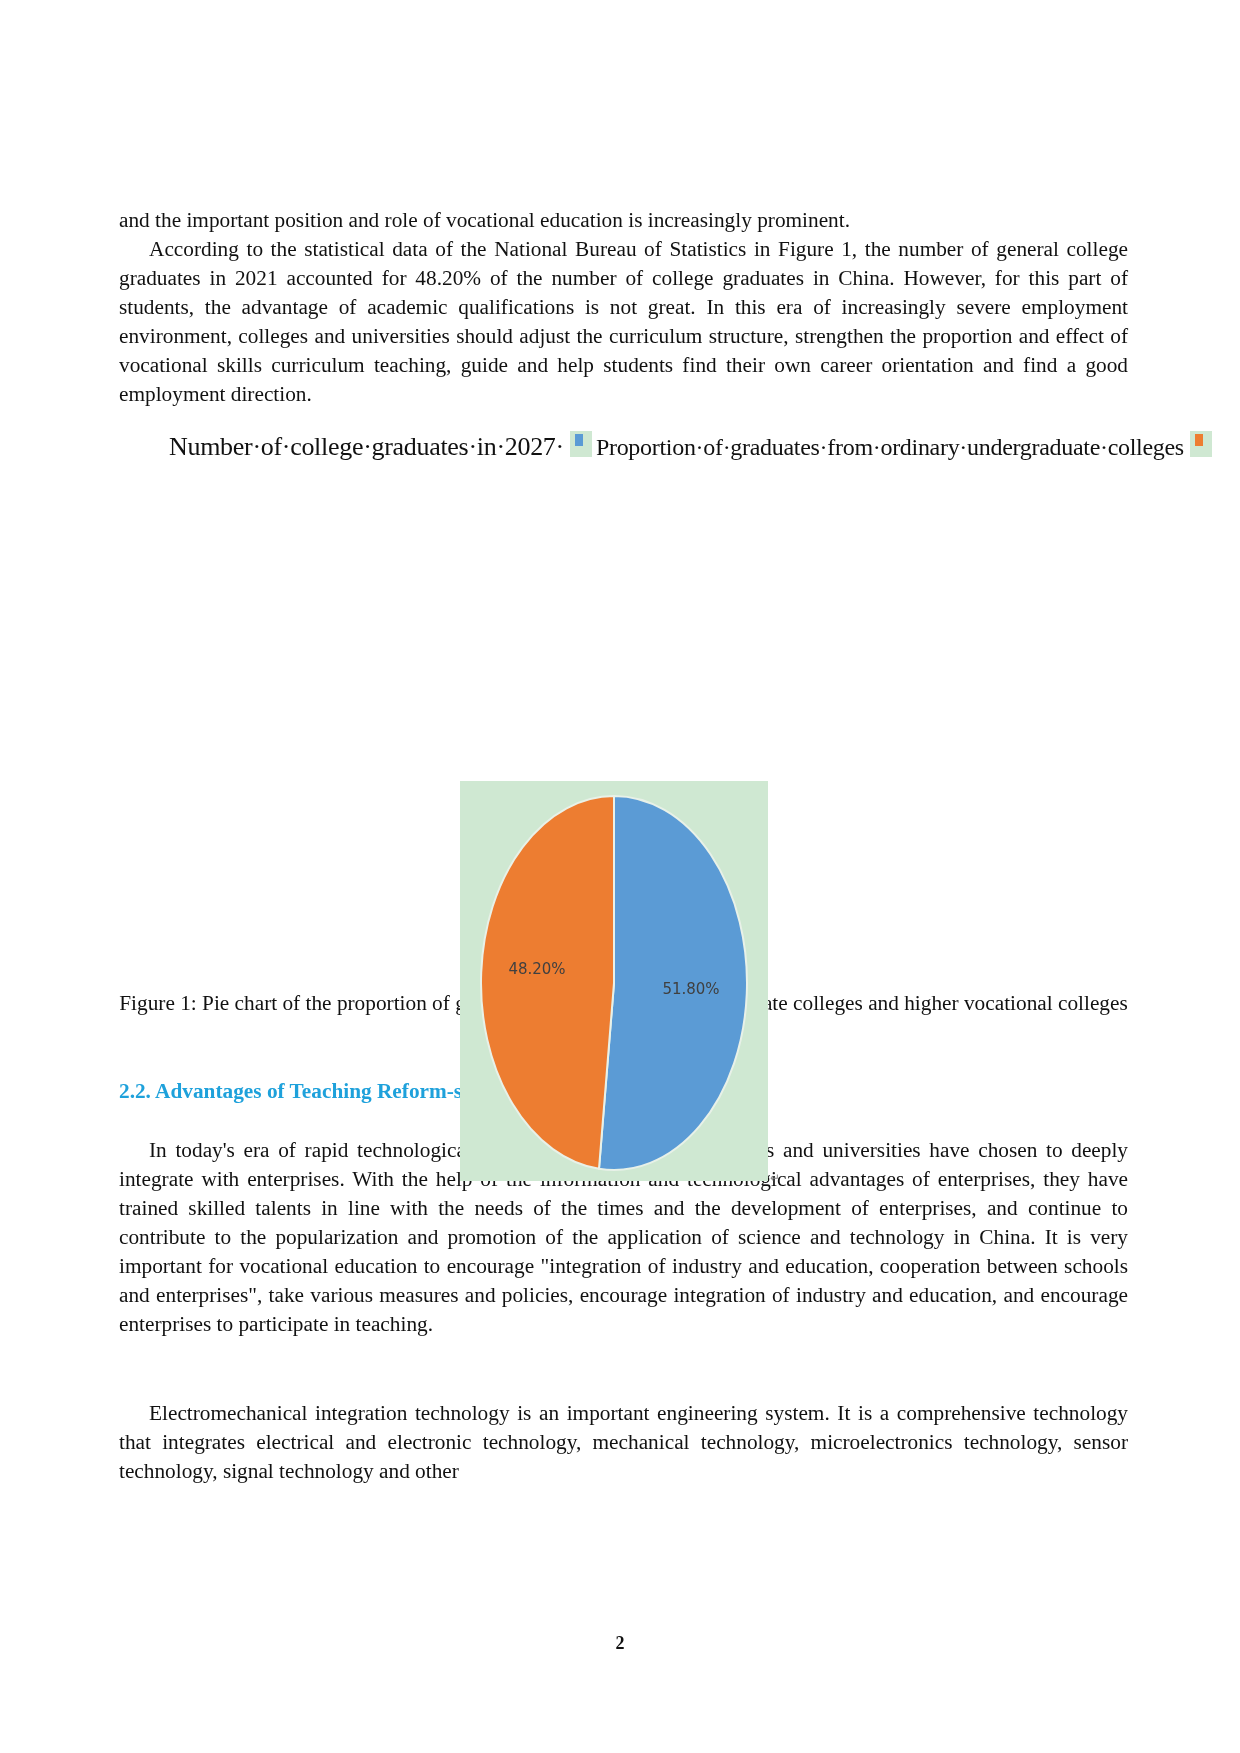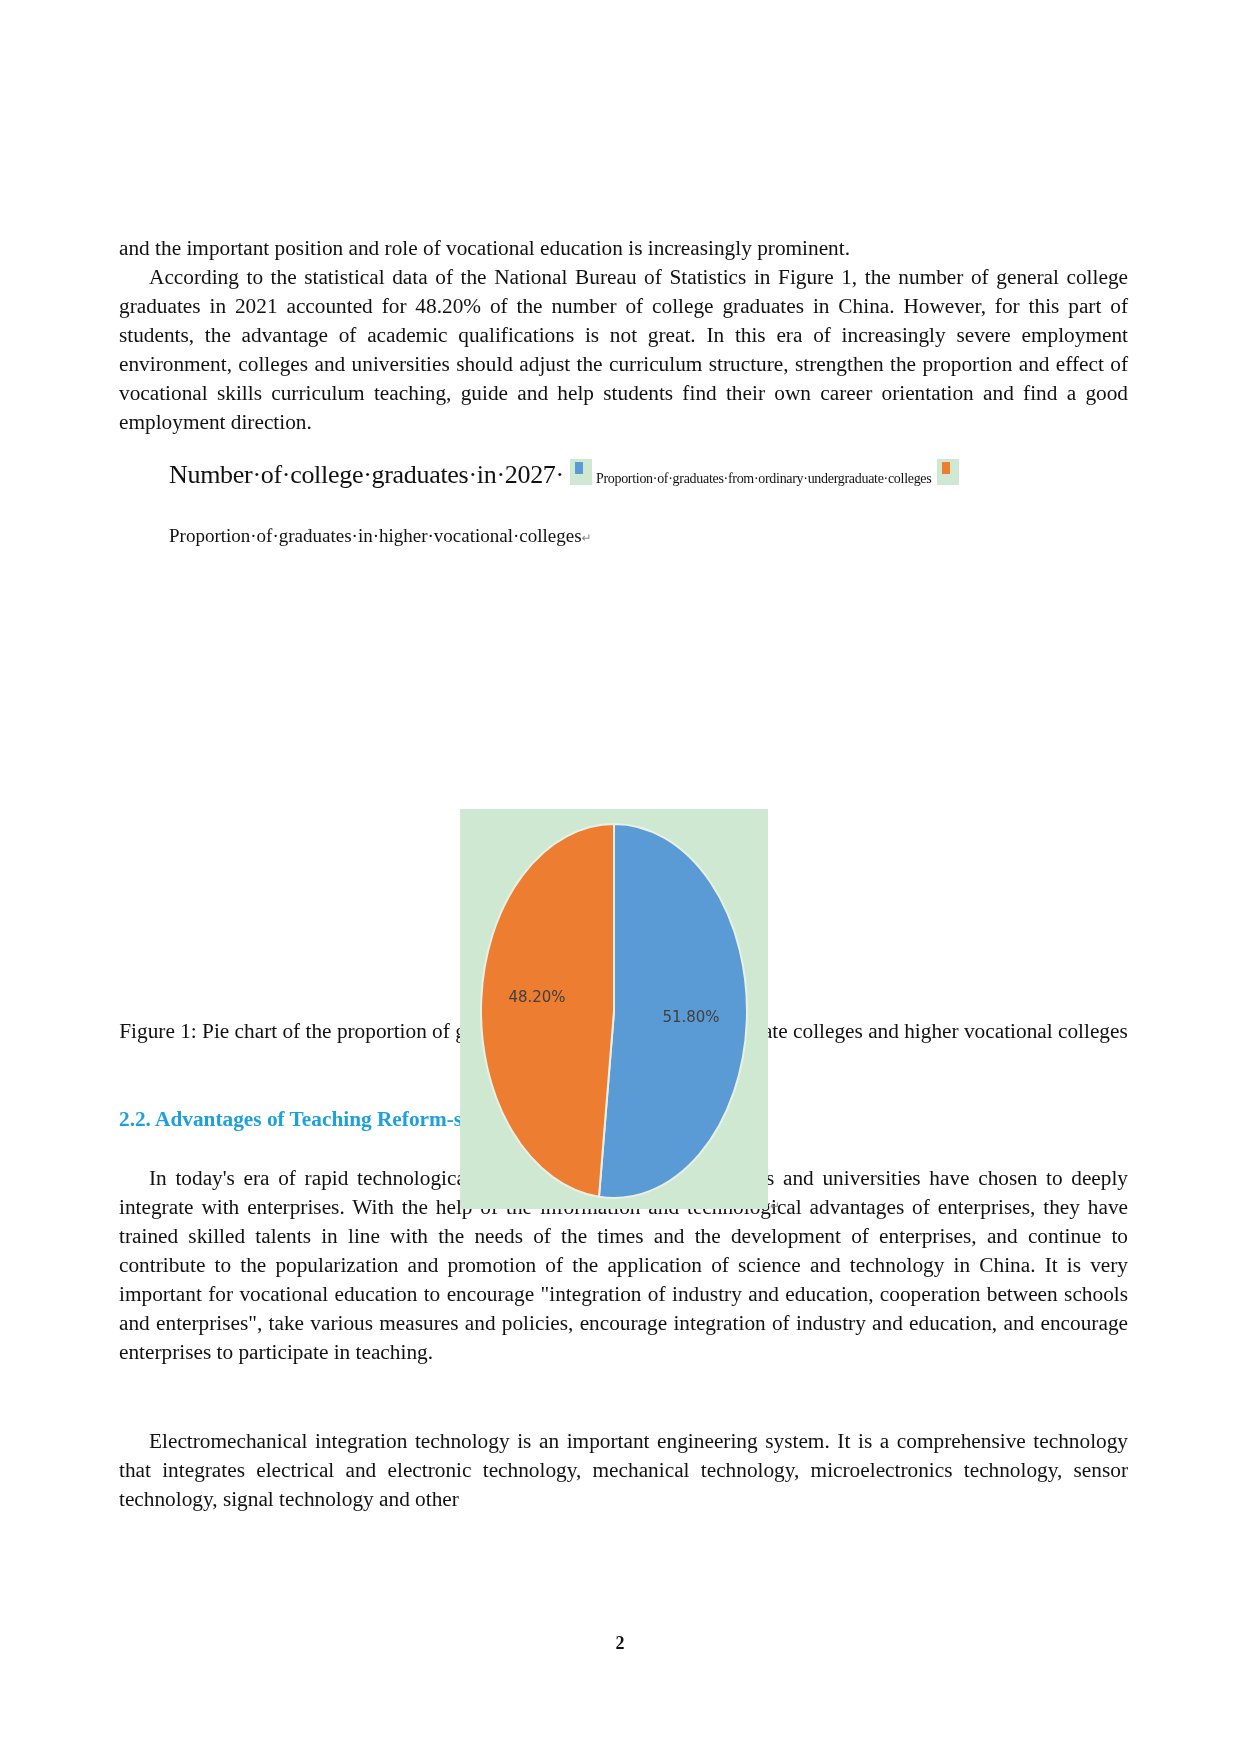--- a/index.html
+++ b/index.html
@@ -1,46 +1,43 @@
 <!DOCTYPE html>
 <html><head>
 <meta charset="utf-8">
 <style>
   html, body { margin:0; padding:0; background:#ffffff; }
   body { width:1240px; height:1753px; position:relative; overflow:hidden;
          font-family:"Liberation Serif", serif; color:#111; }
   .page { position:absolute; left:119px; top:206px; width:1009px; }
   p.para { margin:0; font-size:21.3px; line-height:29px; text-align:justify; }
   p.para.indent { text-indent:30px; }
-  p.first { text-align:left;margin-top:28px; }
+  p.first { text-align:left; }
   .figure { position:relative; height:580px; }
   .legend-line1 { position:absolute; left:50px; top:22px; font-size:26px; white-space:nowrap; letter-spacing:-0.3px; }
   .legend-line2 { position:absolute; left:50px; top:88px; font-size:19px; white-space:nowrap; }
-  .legend-item { font-size:14px; }
+  .legend-item { font-size:24px; }
   .swatch-box { display:inline-block; width:22px; height:26px; background:#cfe8d2; vertical-align:-2px; margin:0 4px 0 6px; position:relative; }
   .swatch { position:absolute; left:5px; top:3px; width:8px; height:12px; }
   .pie-wrap { position:absolute; left:341px; top:372px; width:308px; height:400px; background:#cfe8d2; }
   .return-mark { position:absolute; left:651px; top:762px; font-size:12px; color:#888; }
   .caption { margin:0; text-align:center; font-size:21.3px; line-height:29px; }
   h2.section { margin:0; color:#1ea1db; font-size:21.3px; font-weight:bold; line-height:29px; }
   .pagenum { position:absolute; left:0; width:1240px; top:1633px; text-align:center; font-weight:bold; font-size:18px; }
 </style>
 </head>
 <body>
 
 <div class="page">
   <p class="para first">and the important position and role of vocational education is increasingly prominent.</p>
   <p class="para indent">According to the statistical data of the National Bureau of Statistics in Figure 1, the number of general college graduates in 2021 accounted for 48.20% of the number of college graduates in China. However, for this part of students, the advantage of academic qualifications is not great. In this era of increasingly severe employment environment, colleges and universities should adjust the curriculum structure, strengthen the proportion and effect of vocational skills curriculum teaching, guide and help students find their own career orientation and find a good employment direction.</p>
 
   <div class="figure">
     <div class="legend-line1">
       <span>Number·of·college·graduates·in·2027·</span><span class="swatch-box"><span class="swatch" style="background:#5b9bd5"></span></span><span class="legend-item">Proportion·of·graduates·from·ordinary·undergraduate·colleges</span><span class="swatch-box"><span class="swatch" style="background:#ed7d31"></span></span>
-    </div>
-    <div class="legend-line2">
-      <span>Proportion·of·graduates·in·higher·vocational·colleges</span><span style="font-size:12px;color:#888">↵</span>
     </div>
     <div class="pie-wrap">
       <svg id="pie" width="308" height="400">
           <path d="M154,202 L154,15 A133,187 0 1 1 138.99010081182695,387.80531506724157 Z" fill="#5b9bd5" stroke="#e8f1e8" stroke-width="2"></path>
           <text x="231.01669557540635" y="213.05689659481385" text-anchor="middle" font-family="&quot;DejaVu Sans&quot;, sans-serif" font-size="15" fill="#404040">51.80%</text>
           <path d="M154,202 L138.99010081182695,387.80531506724157 A133,187 0 0 1 153.99999999999997,15 Z" fill="#ed7d31" stroke="#e8f1e8" stroke-width="2"></path>
           <text x="76.98330442459367" y="192.94310340518615" text-anchor="middle" font-family="&quot;DejaVu Sans&quot;, sans-serif" font-size="15" fill="#404040">48.20%</text>
         </svg>
     </div>
     <span class="return-mark">↵</span>

